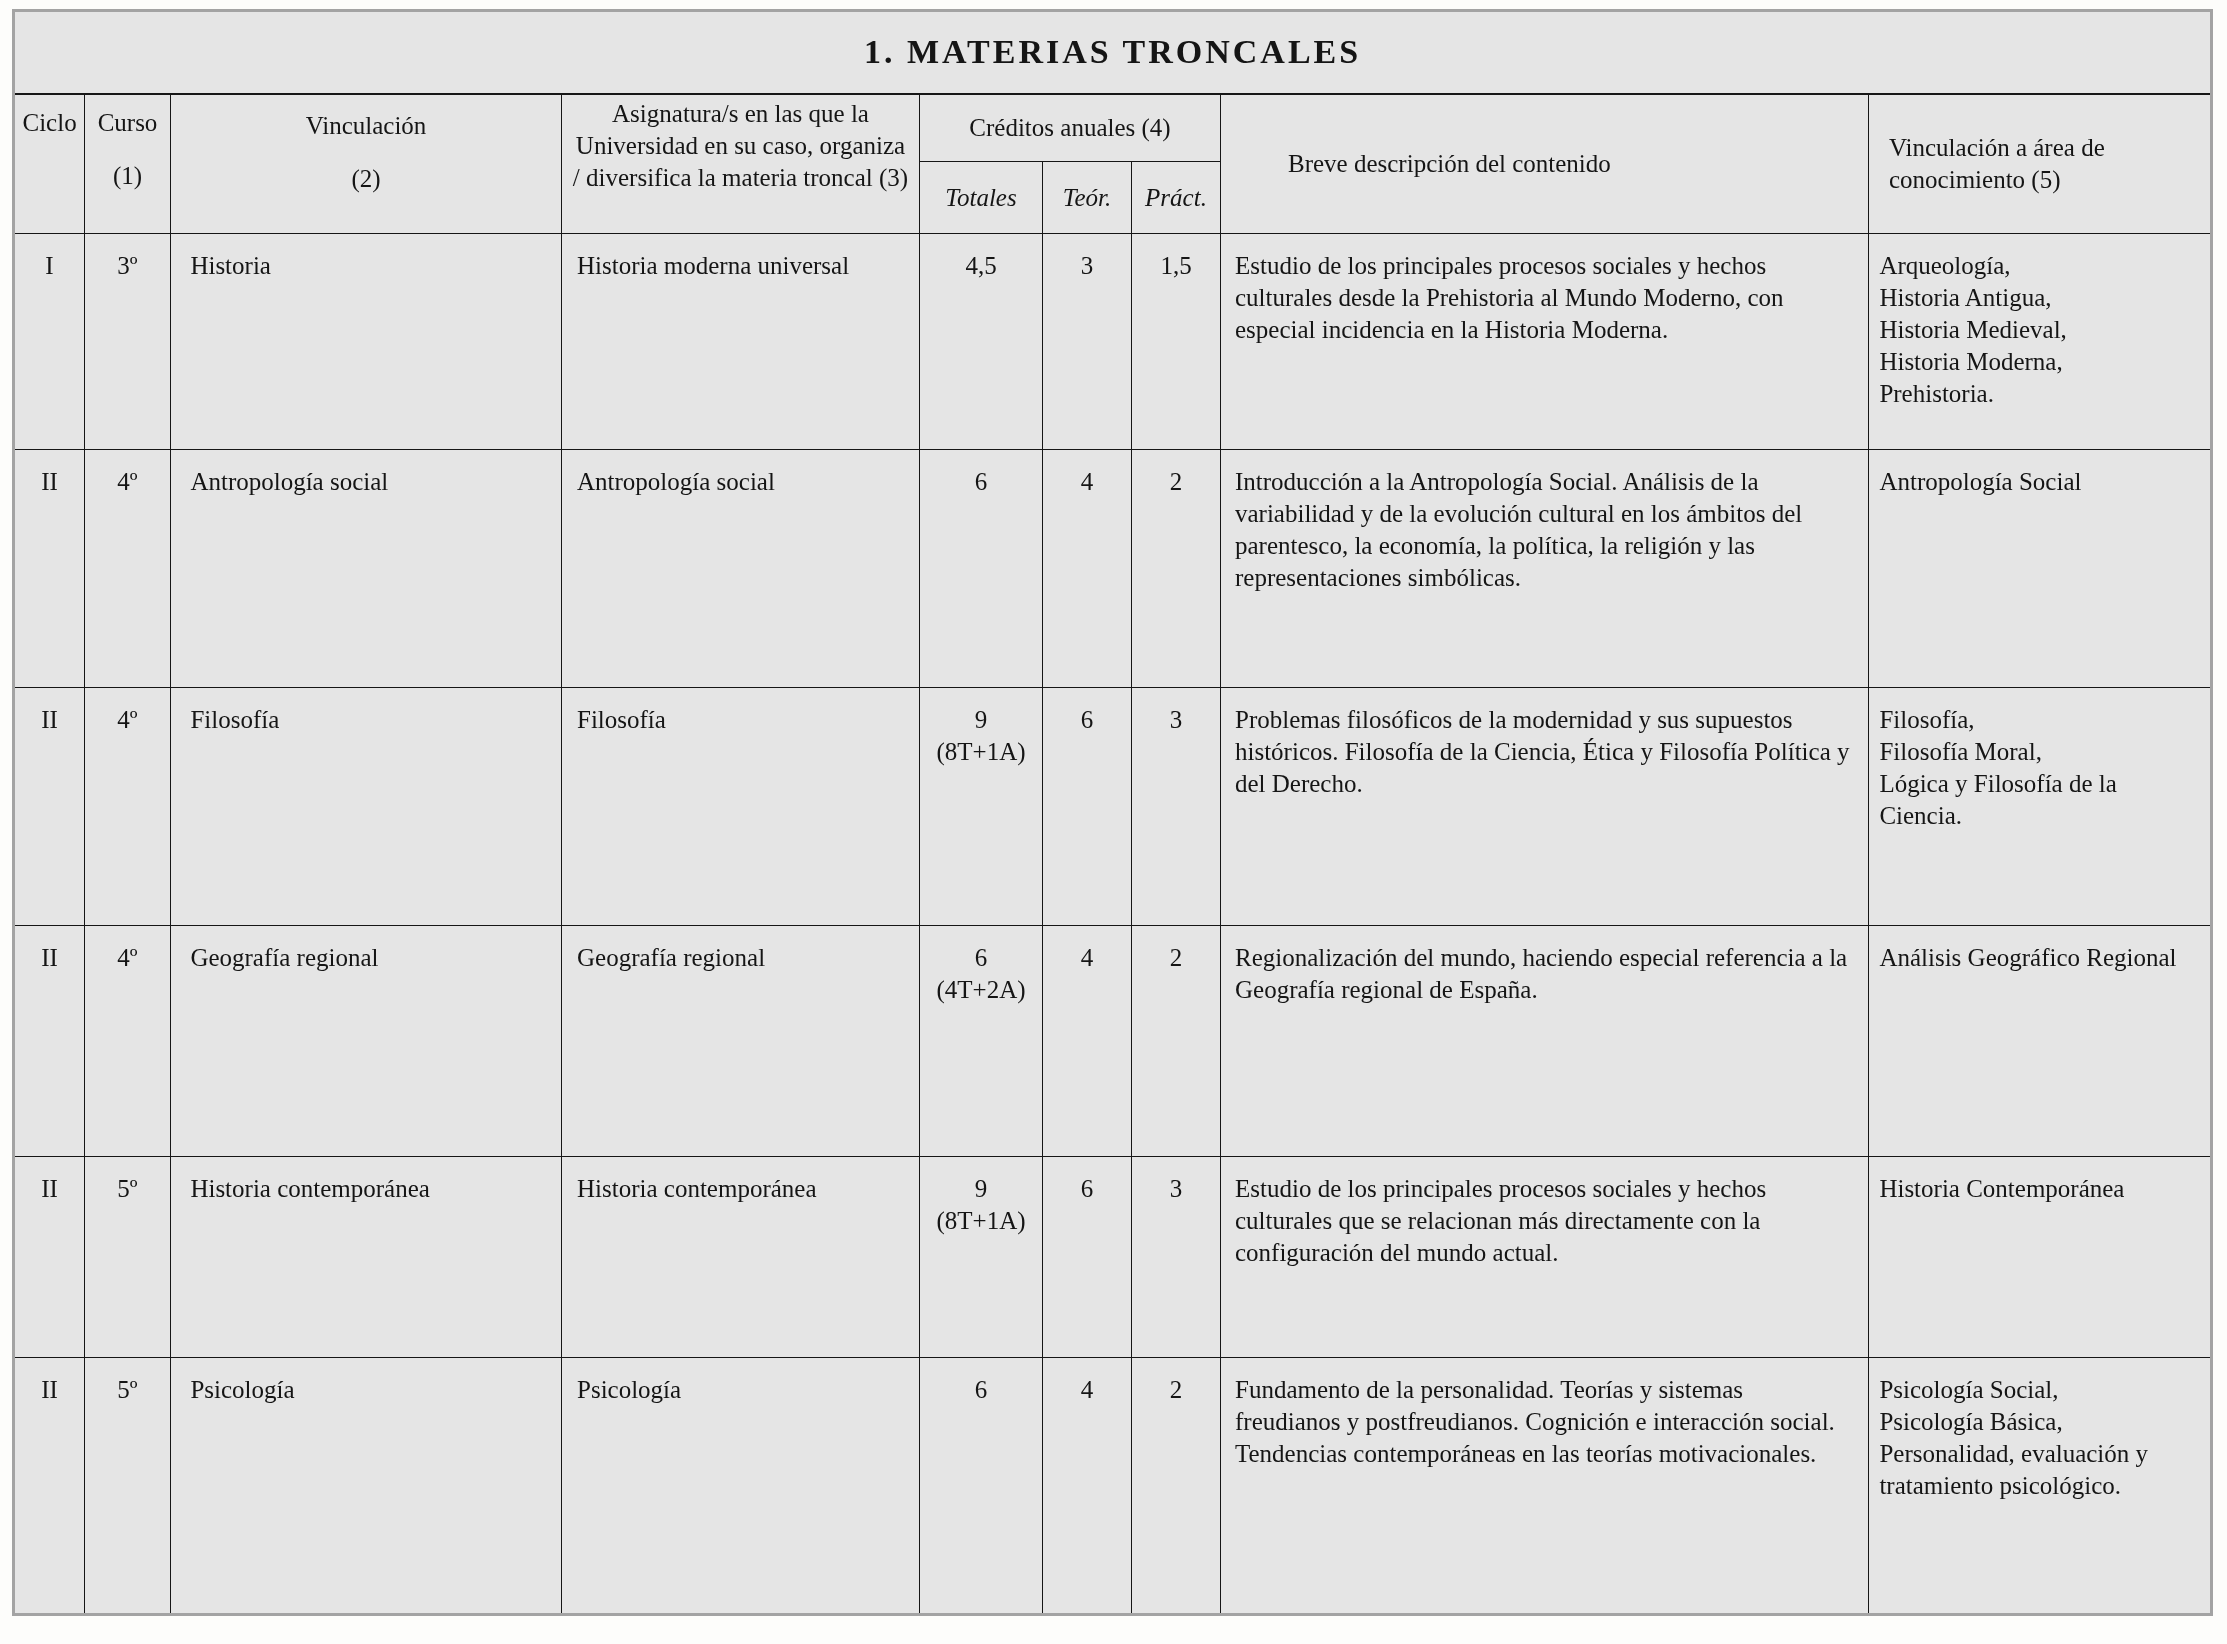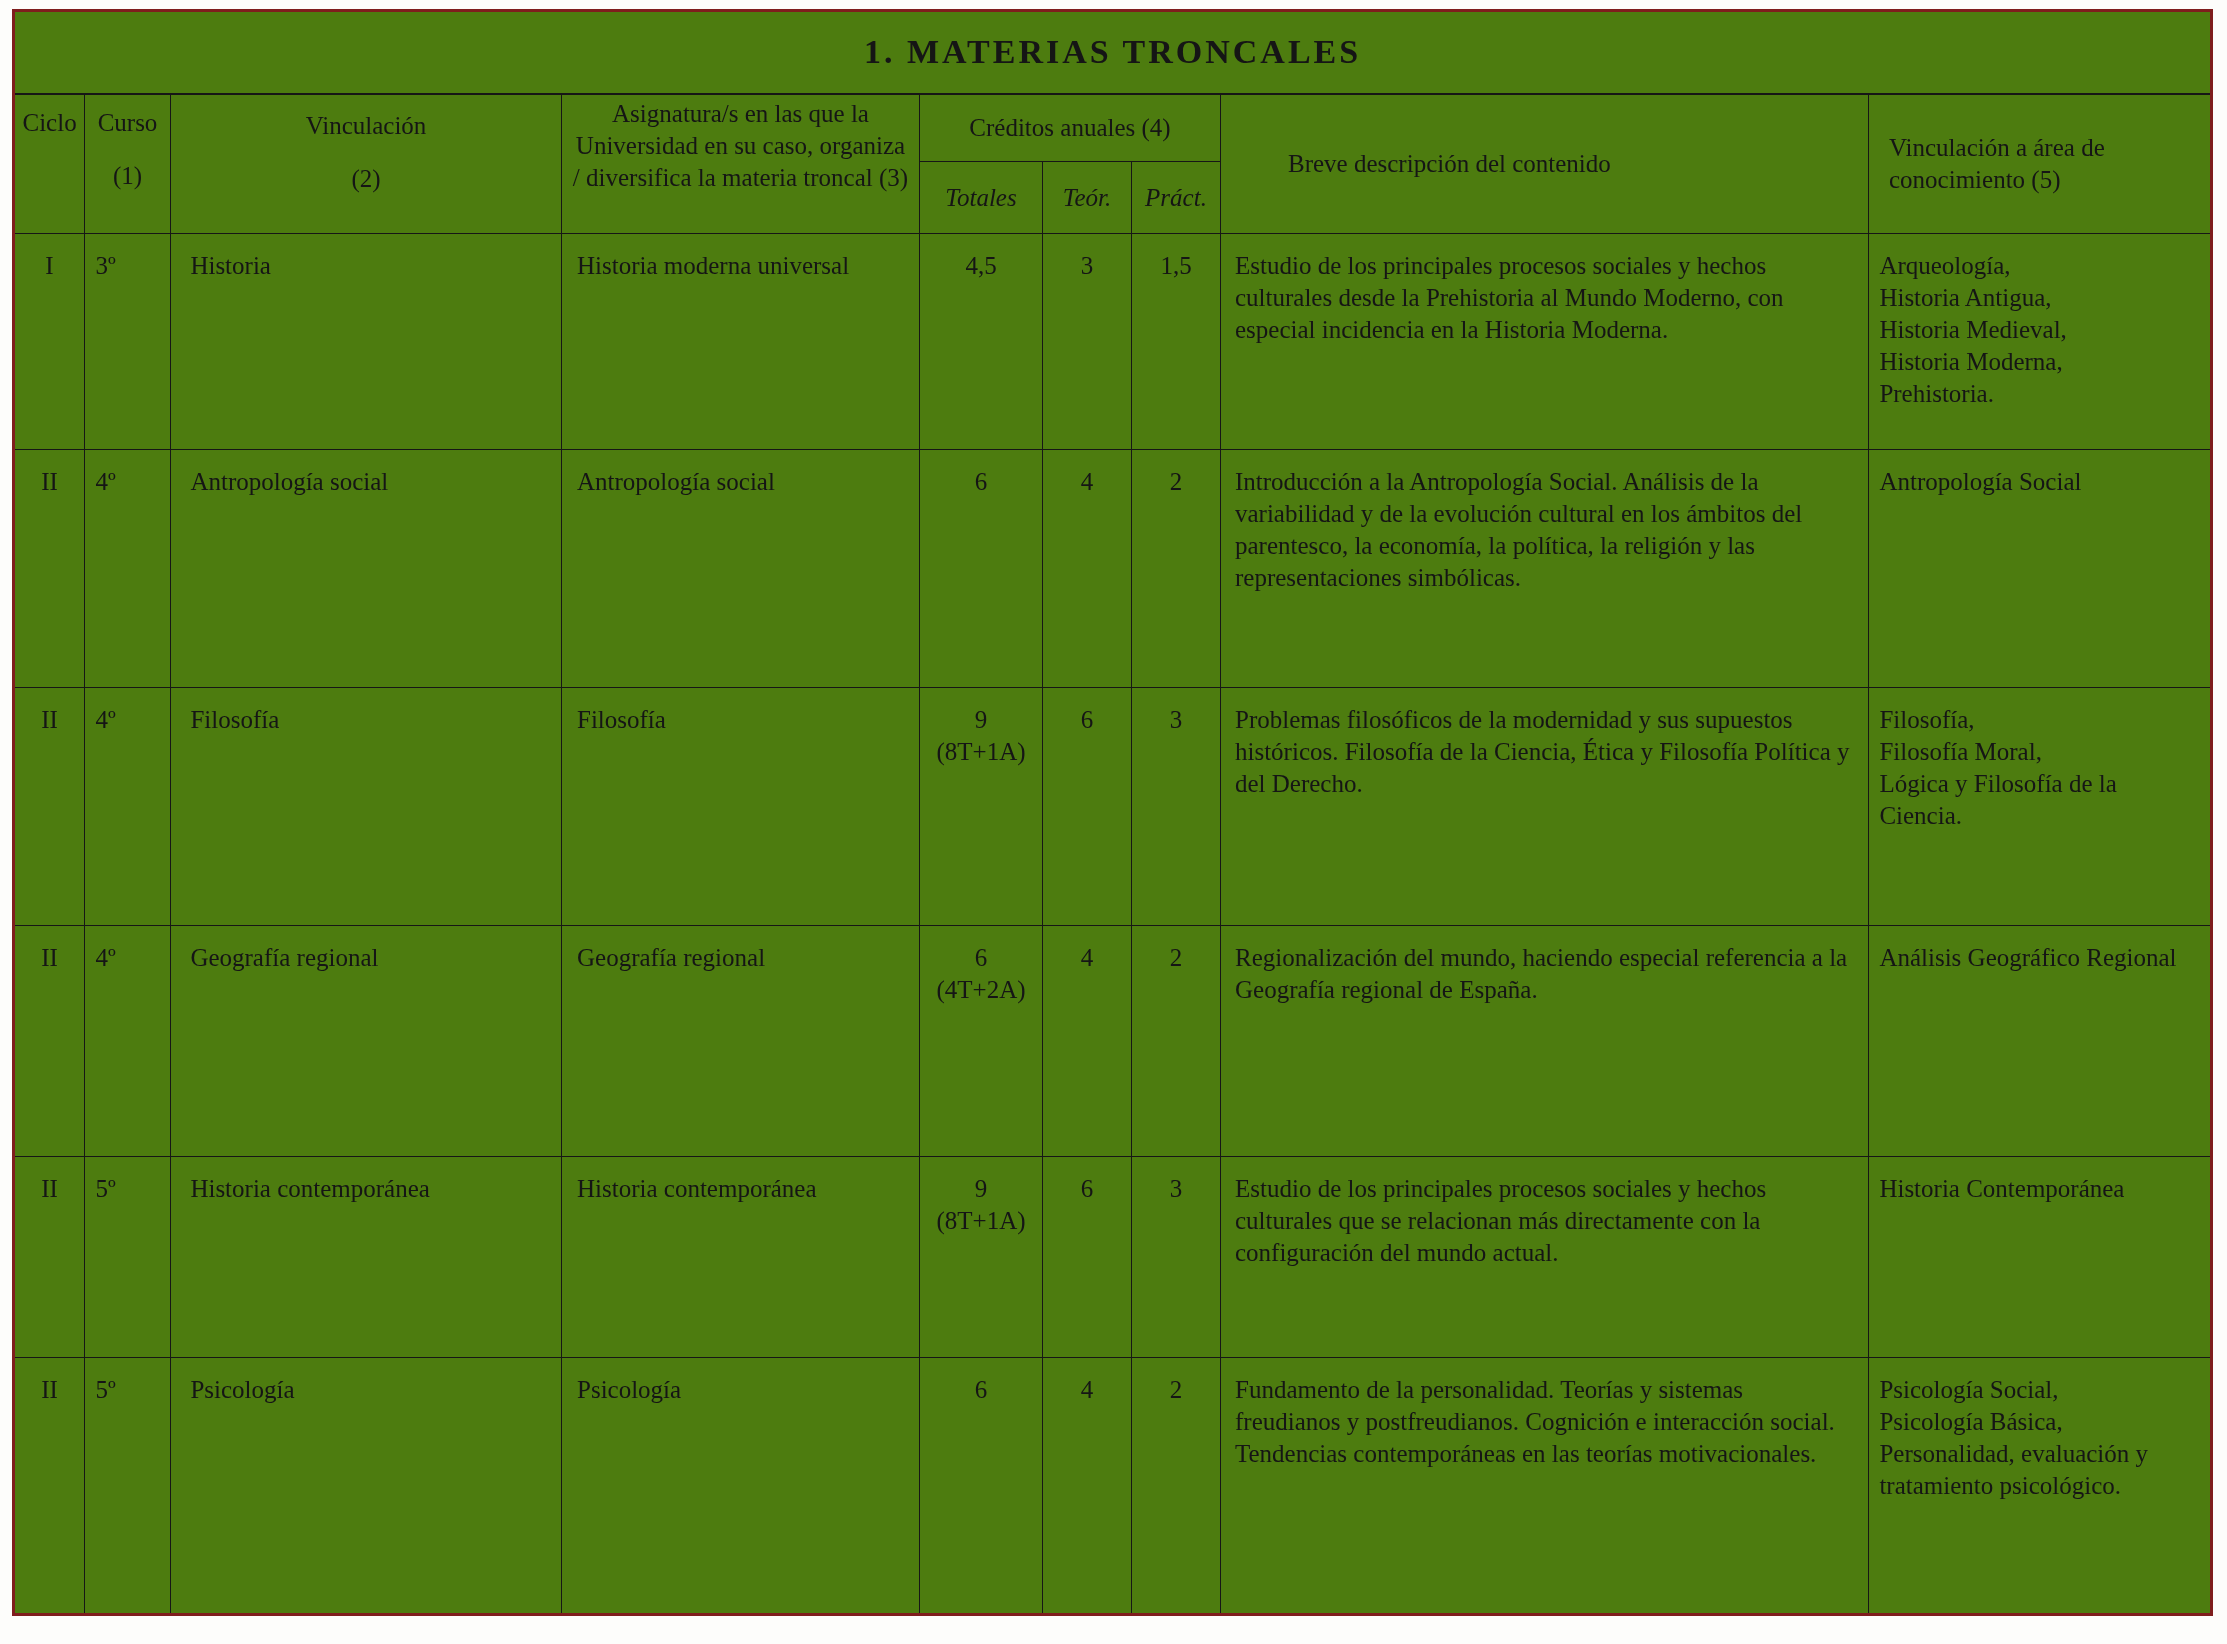--- a/index.html
+++ b/index.html
@@ -18,22 +18,22 @@
     width: 2227px;
     height: 1645px;
     background: #fdfdfb;
     box-sizing: border-box;
     padding: 9px 12px;
   }
   table.main {
     border-collapse: collapse;
     table-layout: fixed;
     width: 2198px;
-    border: 3px solid #7f1d1d;
-    background: #4d7c0f;
+    border: 3px solid #a3a3a3;
+    background: #e5e5e5;
   }
   col.c-ciclo        { width: 71px; }
   col.c-curso        { width: 86px; }
   col.c-denominacion { width: 391px; }
   col.c-asignatura   { width: 358px; }
   col.c-totales      { width: 123px; }
   col.c-teor         { width: 89px; }
   col.c-pract        { width: 89px; }
   col.c-descripcion  { width: 648px; }
   col.c-vinculacion  { width: 343px; }
@@ -97,21 +97,21 @@
   }
   th.h-vinculacion {
     text-align: left;
     vertical-align: middle;
     padding-left: 20px;
   }
 
   
   tbody td { padding: 16.4px 10.4px 7.5px 10.4px; }
   td.col-ciclo  { text-align: center; }
-  td.col-curso  { }
+  td.col-curso  { text-align: center; }
   td.col-denominacion { padding-left: 19.4px; }
   td.col-asignatura   { padding-left: 15px; }
   td.col-num    { text-align: center; }
   td.col-descripcion  { padding-left: 14px; padding-right: 15px; }
   td.col-vinculacion  { padding-left: 10.4px; padding-right: 6px; }
 
   .pre { white-space: pre-line; }
 
   
   tbody tr:nth-child(1) td { height: 216px; }

